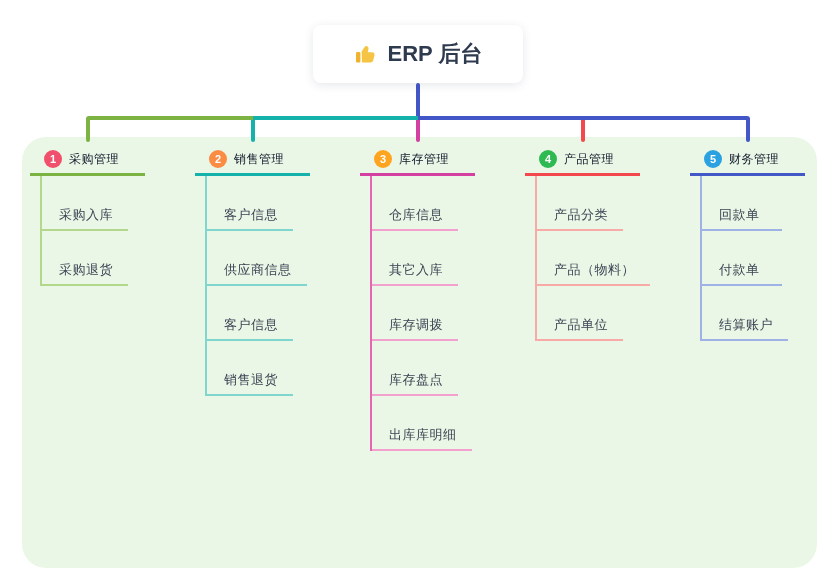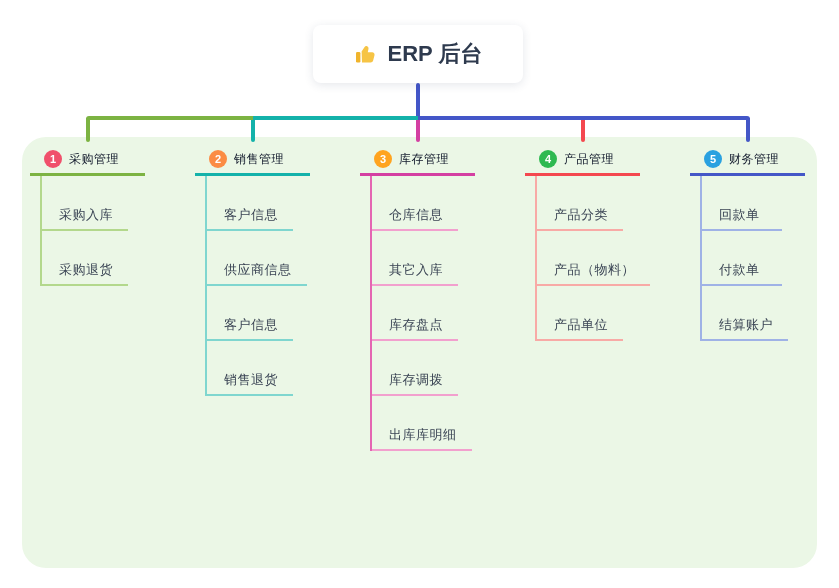--- a/index.html
+++ b/index.html
@@ -132,25 +132,25 @@
     <div class="child-inner">仓库信息</div>
   </div>
 
 
 
   <div class="child">
     <div class="child-inner">其它入库</div>
   </div>
 
   <div class="child">
-    <div class="child-inner">库存盘点</div>
+    <div class="child-inner">库存调拨</div>
   </div>
 
   <div class="child">
-    <div class="child-inner">库存调拨</div>
+    <div class="child-inner">库存盘点</div>
   </div>
 
   <div class="child">
     <div class="child-inner">出库库明细</div>
   </div>
 </div>
   </div>
 
   <div class="branch" style="--line: #f4484f; --badge: #2eb951; --vline: #f8aaa6; --clc: #f8aaa6;">
     <div class="branch-title">

